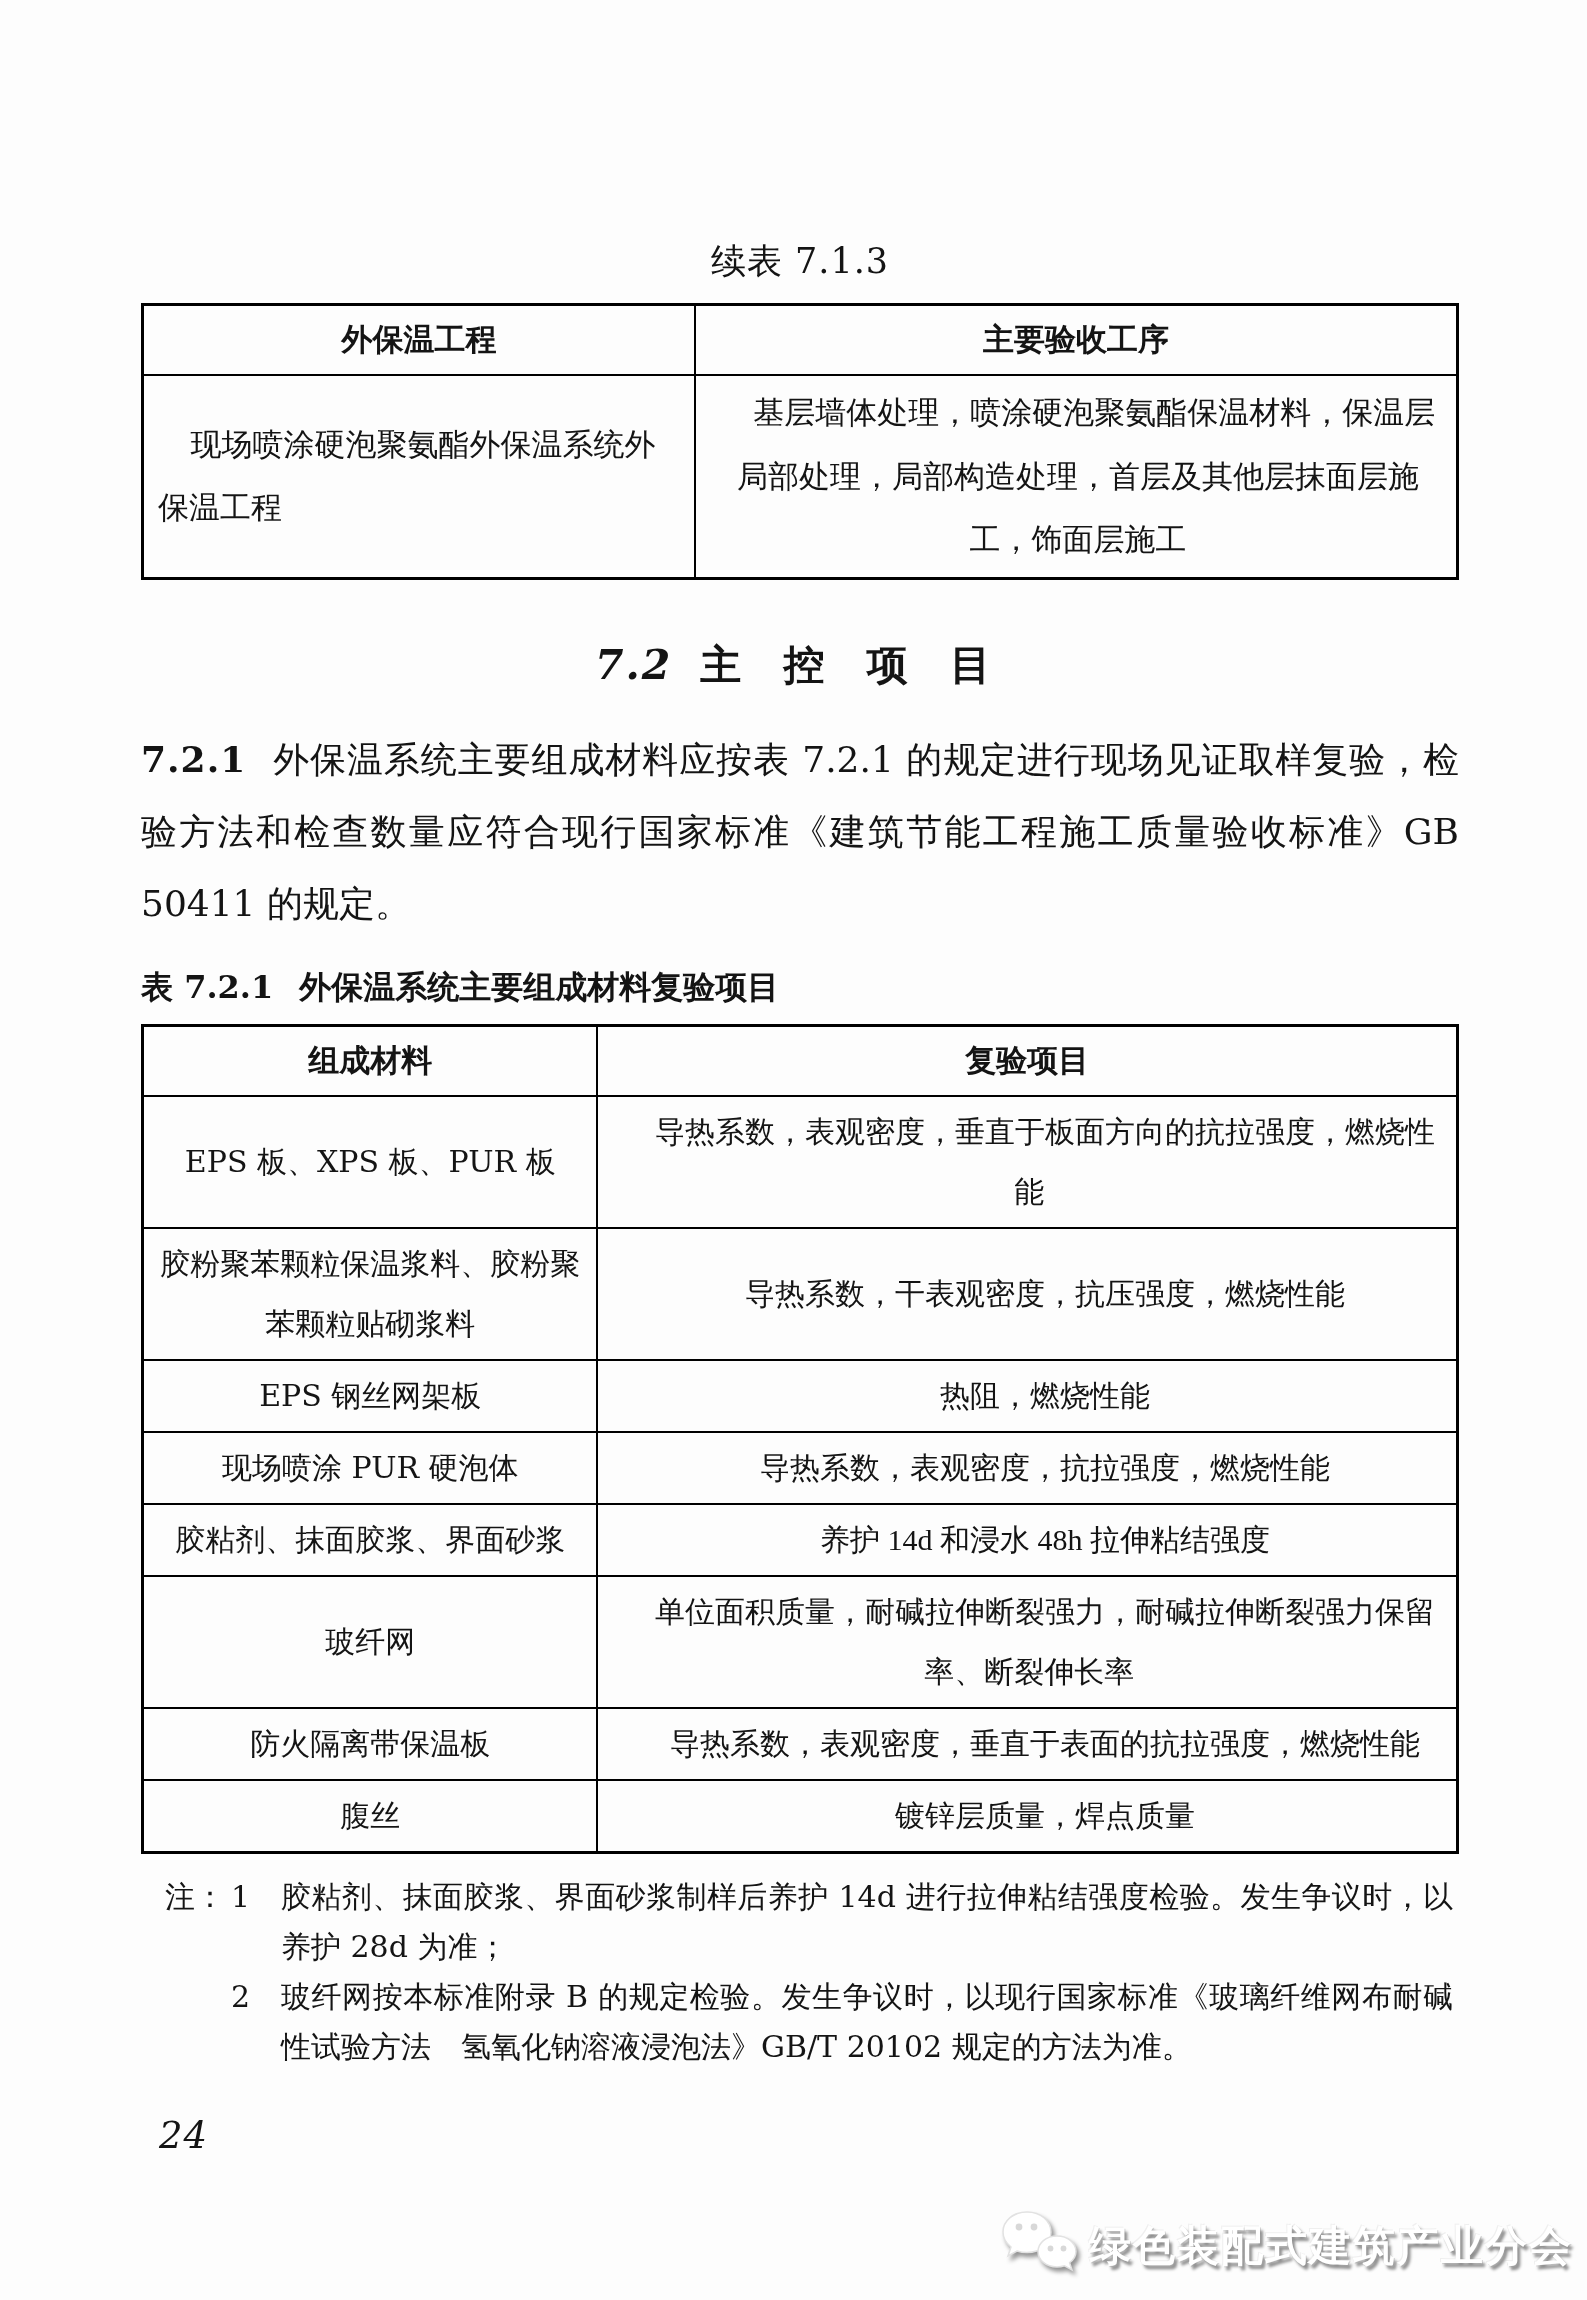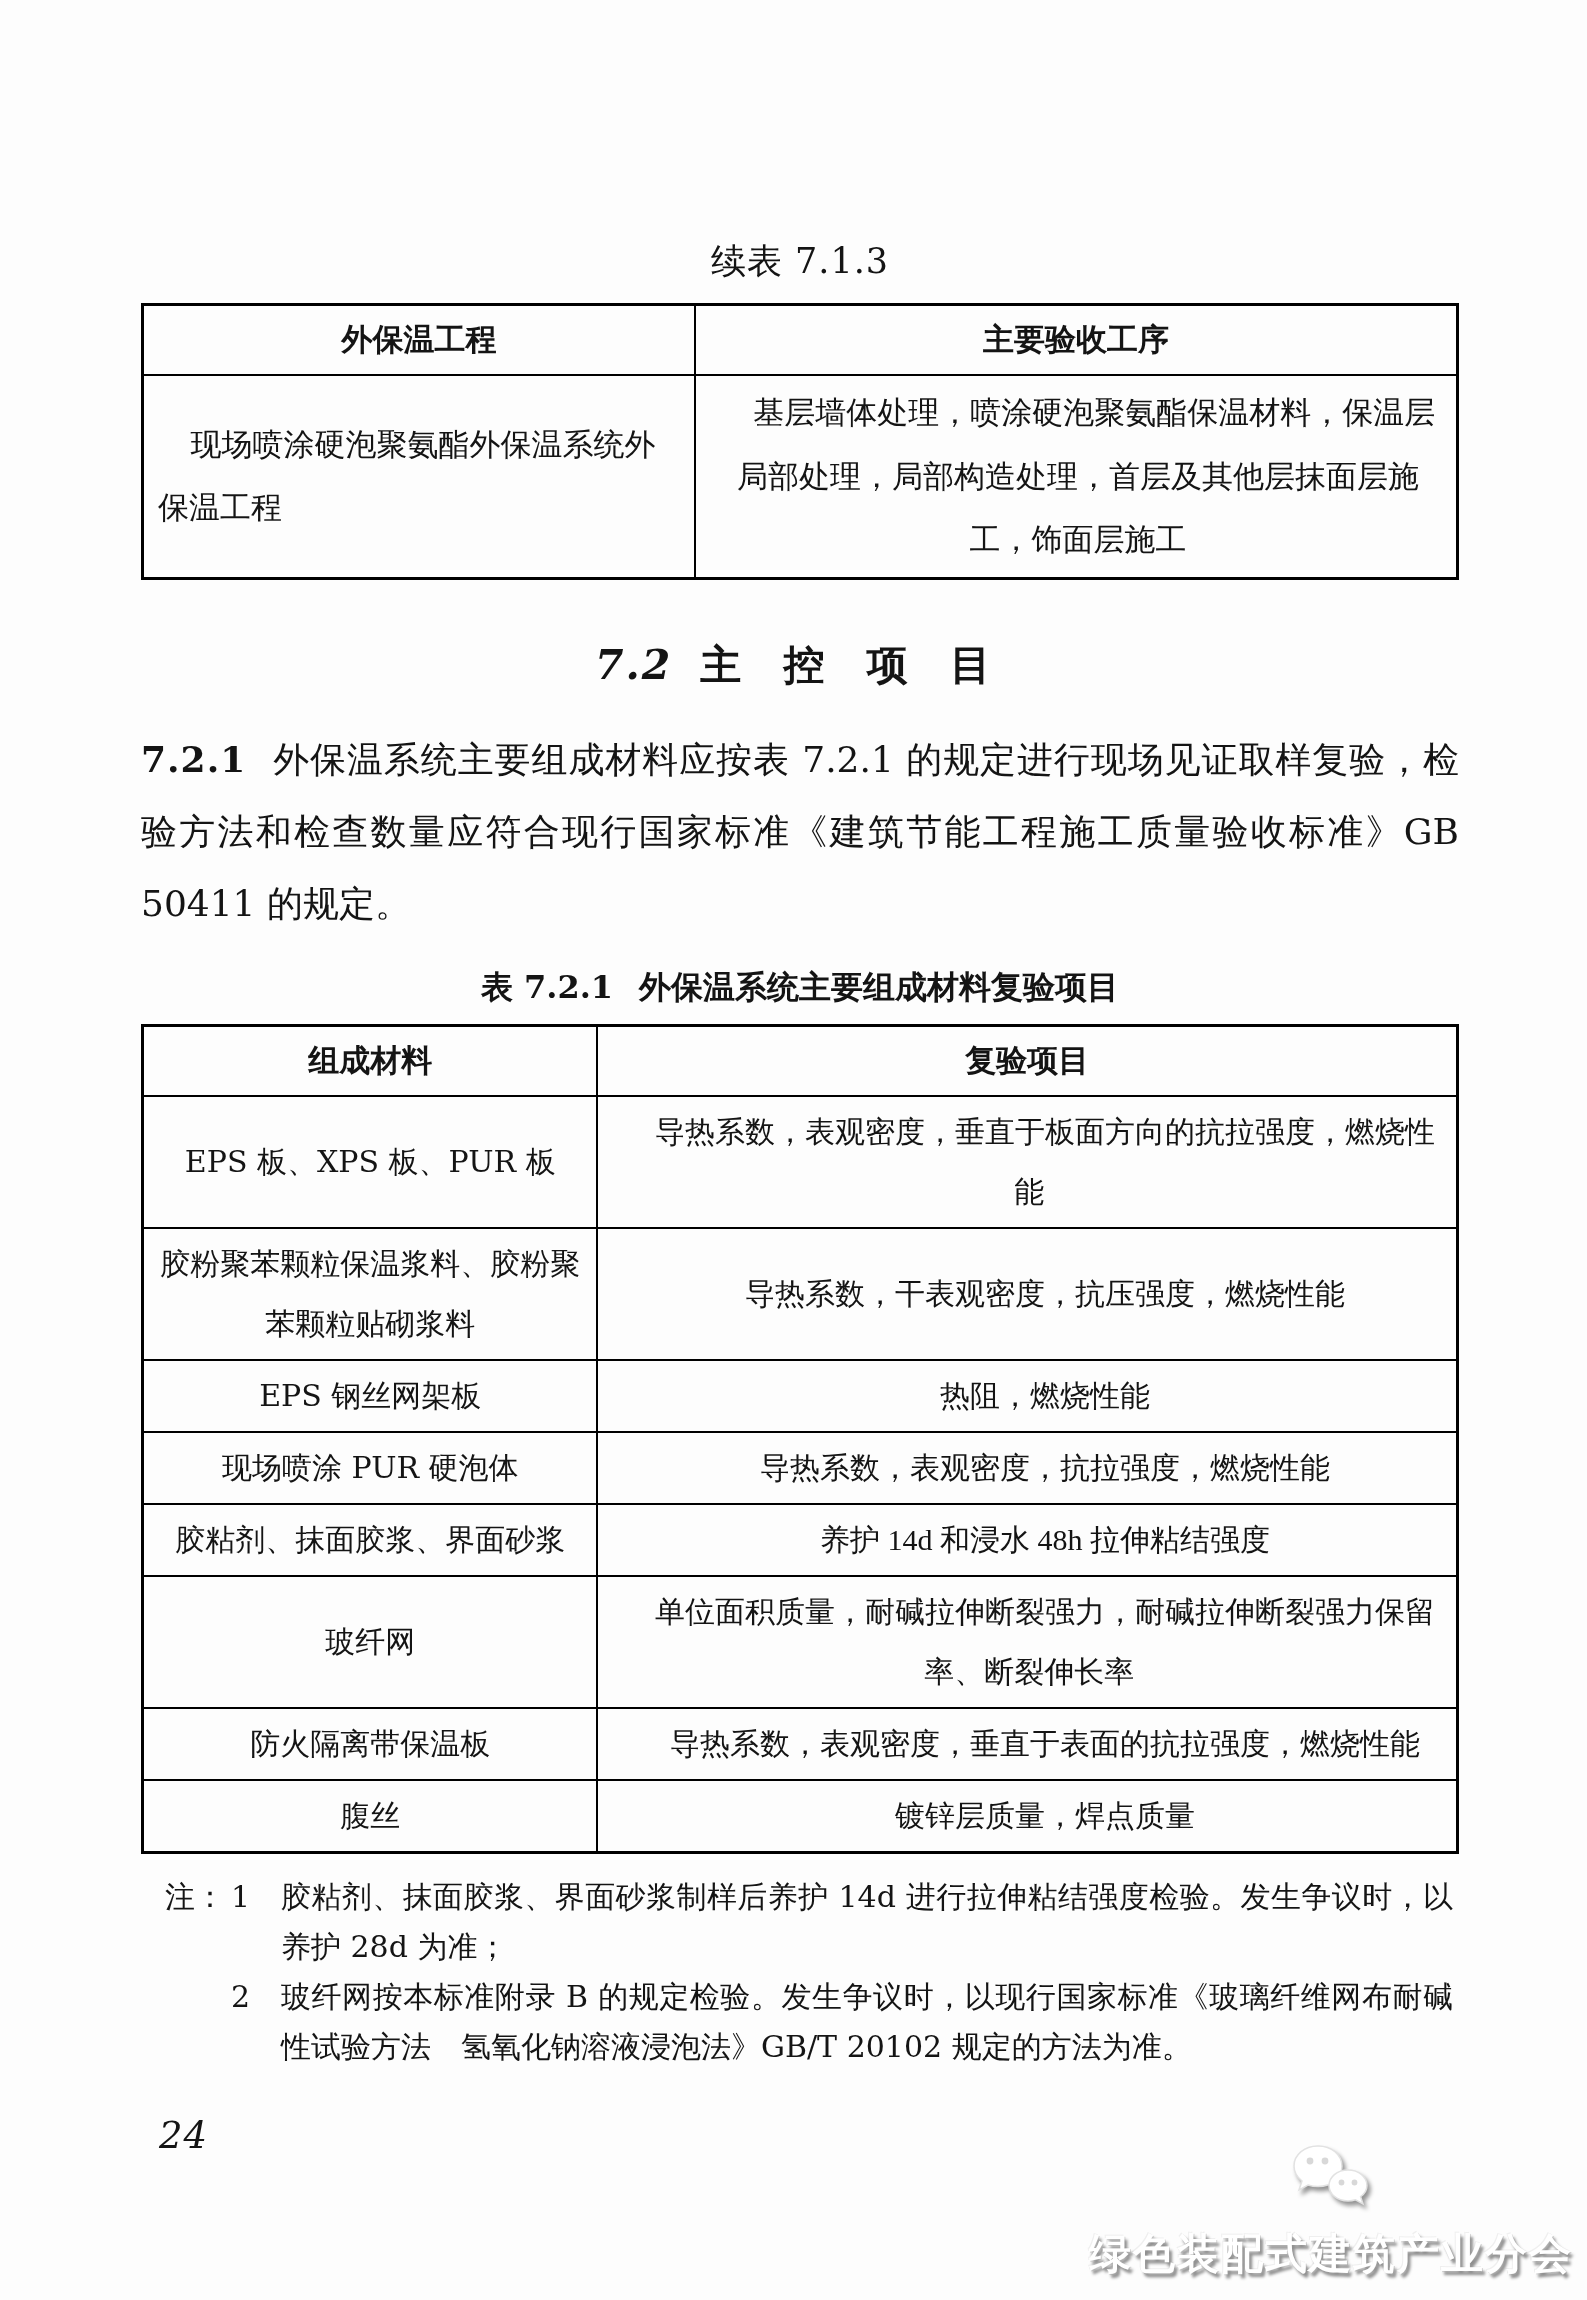--- a/index.html
+++ b/index.html
@@ -81,21 +81,20 @@
   .clause{
     font-size:36px;
     line-height:72px;
     text-align:justify;
     margin:30px 0 0 0;
   }
   .clause .clause-no{font-weight:bold;margin-right:26px;letter-spacing:1px;}
 
   
   .tbl-caption{
-    text-align:center;
     font-size:32px;
     font-weight:bold;
     margin:26px 0 14px 0;
   }
   .tbl-caption .cap-no{margin-right:26px;}
 
   
   .notes{
     margin-top:18px;
     padding-left:24px;
@@ -120,21 +119,20 @@
   }
 
   
   .watermark{
     position:absolute;
     right:14px;
     bottom:18px;
     display:flex;
     align-items:center;
     gap:10px;
-    flex-direction:column;
   }
   .watermark .wm-text{
     font-family:"DejaVu Sans", sans-serif;
     font-size:42px;
     font-weight:bold;
     letter-spacing:2px;
     color:#ffffff;
     text-shadow:3px 4px 3px #8f8f8f, 1px 1px 0 #d9d9d9, -1px -1px 0 #efefef;
     white-space:nowrap;
   }

